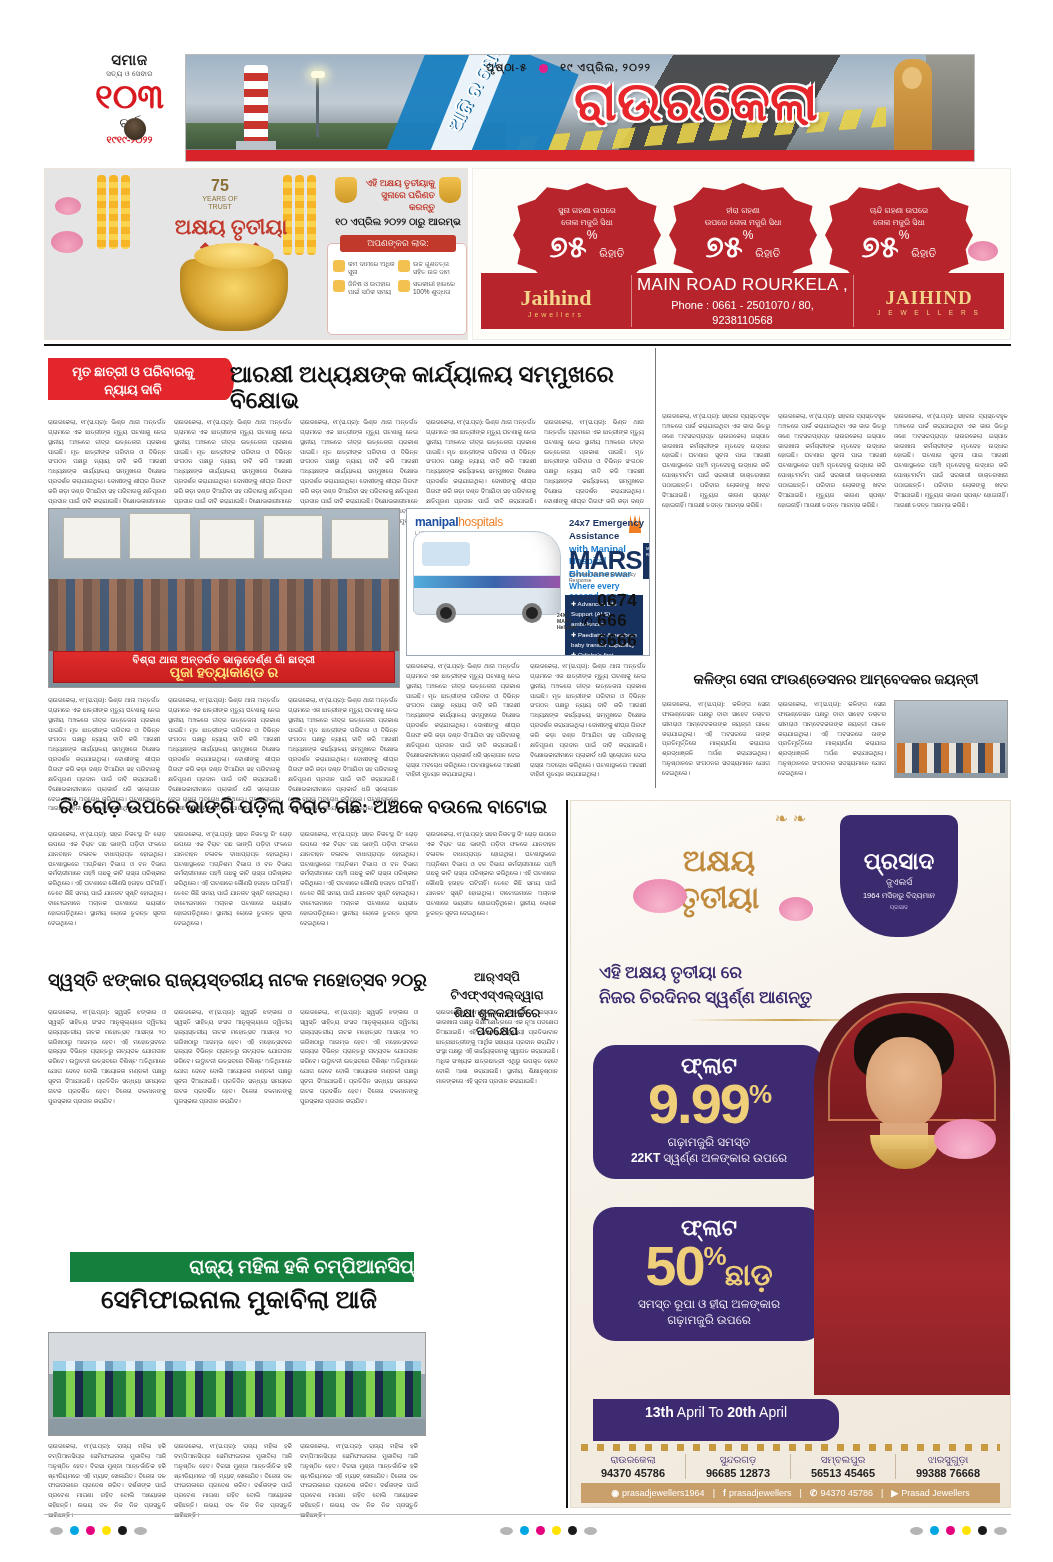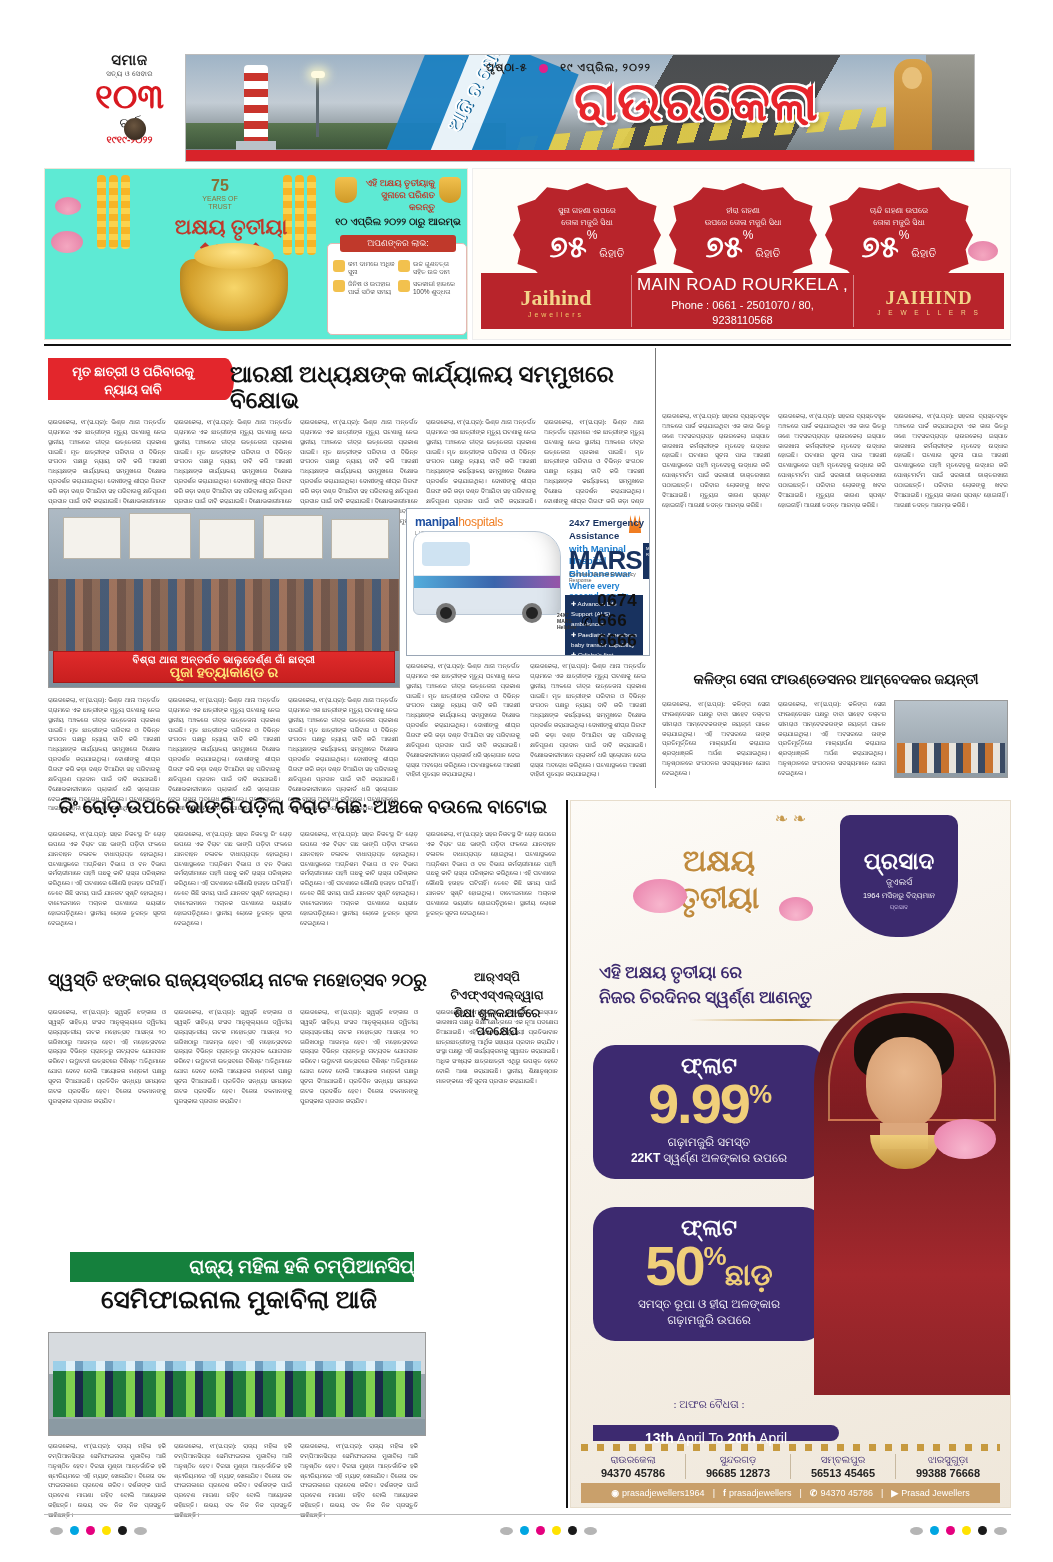--- a/index.html
+++ b/index.html
@@ -95,21 +95,21 @@
      background:linear-gradient(180deg,#d8a24a,#b97f33);
      border-radius:16px 16px 4px 4px;
   }
   .banner .statue:after{content:"";position:absolute;left:8px;top:8px;width:20px;height:22px;border-radius:50%;background:#e8c079;}
   .banner .rock{position:absolute;right:0;top:0;width:48px;height:108px;background:linear-gradient(180deg,#9a9a92,#6e6e66);}
 
   
   .topads{ position:absolute; left:0; top:128px; width:975px; height:172px; }
   .ad-akshaya{
      position:absolute; left:4px; top:0; width:424px; height:172px;
-     background:#5eead4; overflow:hidden; border:1px solid #eee6d8;
+     background:#e5e5e5; overflow:hidden; border:1px solid #eee6d8;
   }
   .lotus{ position:absolute; width:26px;height:18px;border-radius:50% 50% 50% 50%;
      background:radial-gradient(circle at 50% 70%, #f4a7c0, #e37ba3); }
   .marigold{ position:absolute; width:9px; background:repeating-linear-gradient(180deg,#f6b526 0 7px,#fbd34e 7px 13px); border-radius:4px;}
   .badge75{
      position:absolute; left:150px; top:8px; width:50px; height:38px; text-align:center;
      font-size:7px; color:#8a7037; line-height:1.15;
   }
   .badge75 .n{ font-size:16px; font-weight:bold; color:#8a7037; display:block;}
   .akshaya-title{
@@ -304,21 +304,21 @@
      background:radial-gradient(circle at 50% 38%,#e9b98f,#cf9467);}
   .bride .hair{ position:absolute; left:40px; top:20px; width:100px;height:70px;border-radius:50% 50% 40% 40%;background:#18100c;}
   .bride .veil{ position:absolute; left:14px; top:8px; width:168px;height:120px;border-radius:84px 84px 0 0;
      background:linear-gradient(180deg,rgba(200,40,45,.65),rgba(140,25,30,.35)); border:2px solid rgba(240,200,120,.5);}
   .bride .neck{ position:absolute; left:66px; top:130px; width:48px;height:26px;background:#dca77c;}
   .bride .jewel{ position:absolute; left:56px; top:142px; width:70px;height:34px;border-radius:0 0 36px 36px;
      background:linear-gradient(180deg,#f0cf7a,#c79a3f); opacity:.95;}
   .pr-offerdates-lbl{ position:absolute; left:22px; bottom:96px; width:232px; text-align:center;
      font-family:"Liberation Serif",serif; font-size:11px; color:#3d2a70;}
   .pr-dates{
-     position:absolute; left:22px; bottom:66px; width:246px; height:16px; background:#3d2a70;
+     position:absolute; left:22px; bottom:66px; width:246px; height:42px; background:#3d2a70;
      color:#fff; font-size:14px; line-height:26px; text-align:center; border-radius:0 16px 16px 0;
   }
   .pr-dates b{ font-weight:bold;}
   .pr-dotrow{ position:absolute; left:10px; right:10px; bottom:56px; height:7px;
      background:repeating-linear-gradient(90deg,#c79a3f 0 7px,transparent 7px 16px);}
   .pr-branches{ position:absolute; left:10px; right:10px; bottom:26px; height:30px;
      display:flex; align-items:center;}
   .branch{ flex:1; text-align:center; border-right:1px solid #c8b9a0;}
   .branch:last-child{ border-right:none;}
   .branch .c{ font-family:"Liberation Serif",serif; font-size:10px; color:#3d2a70;}

